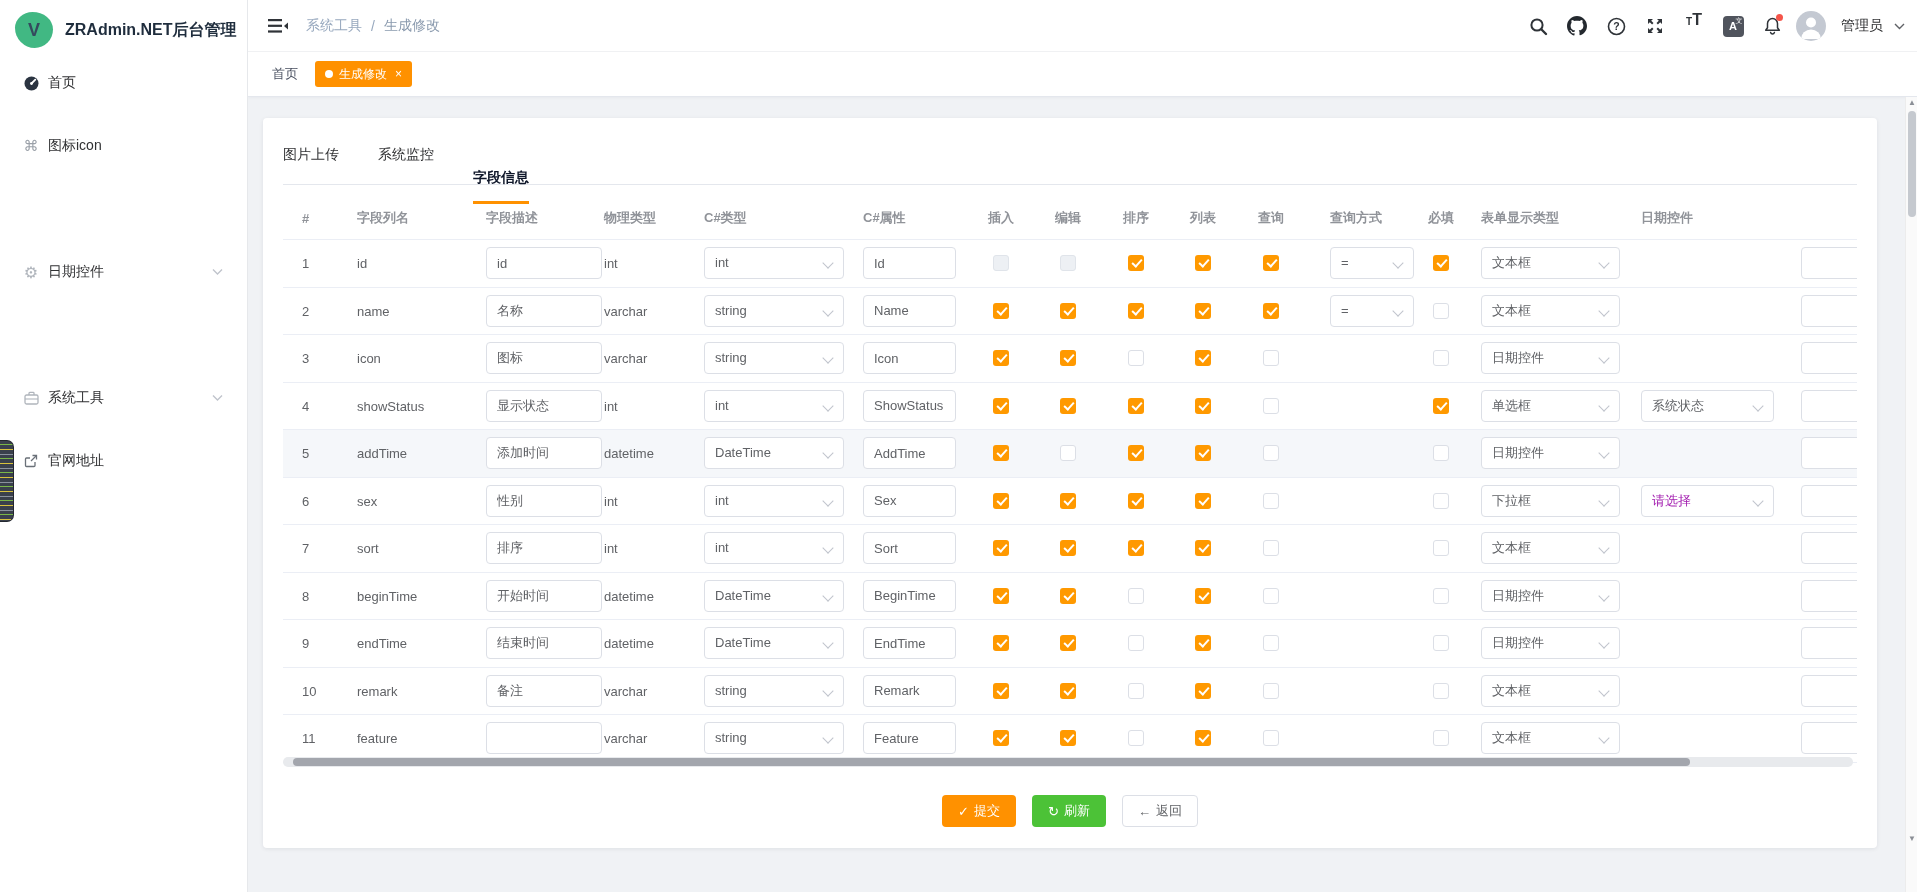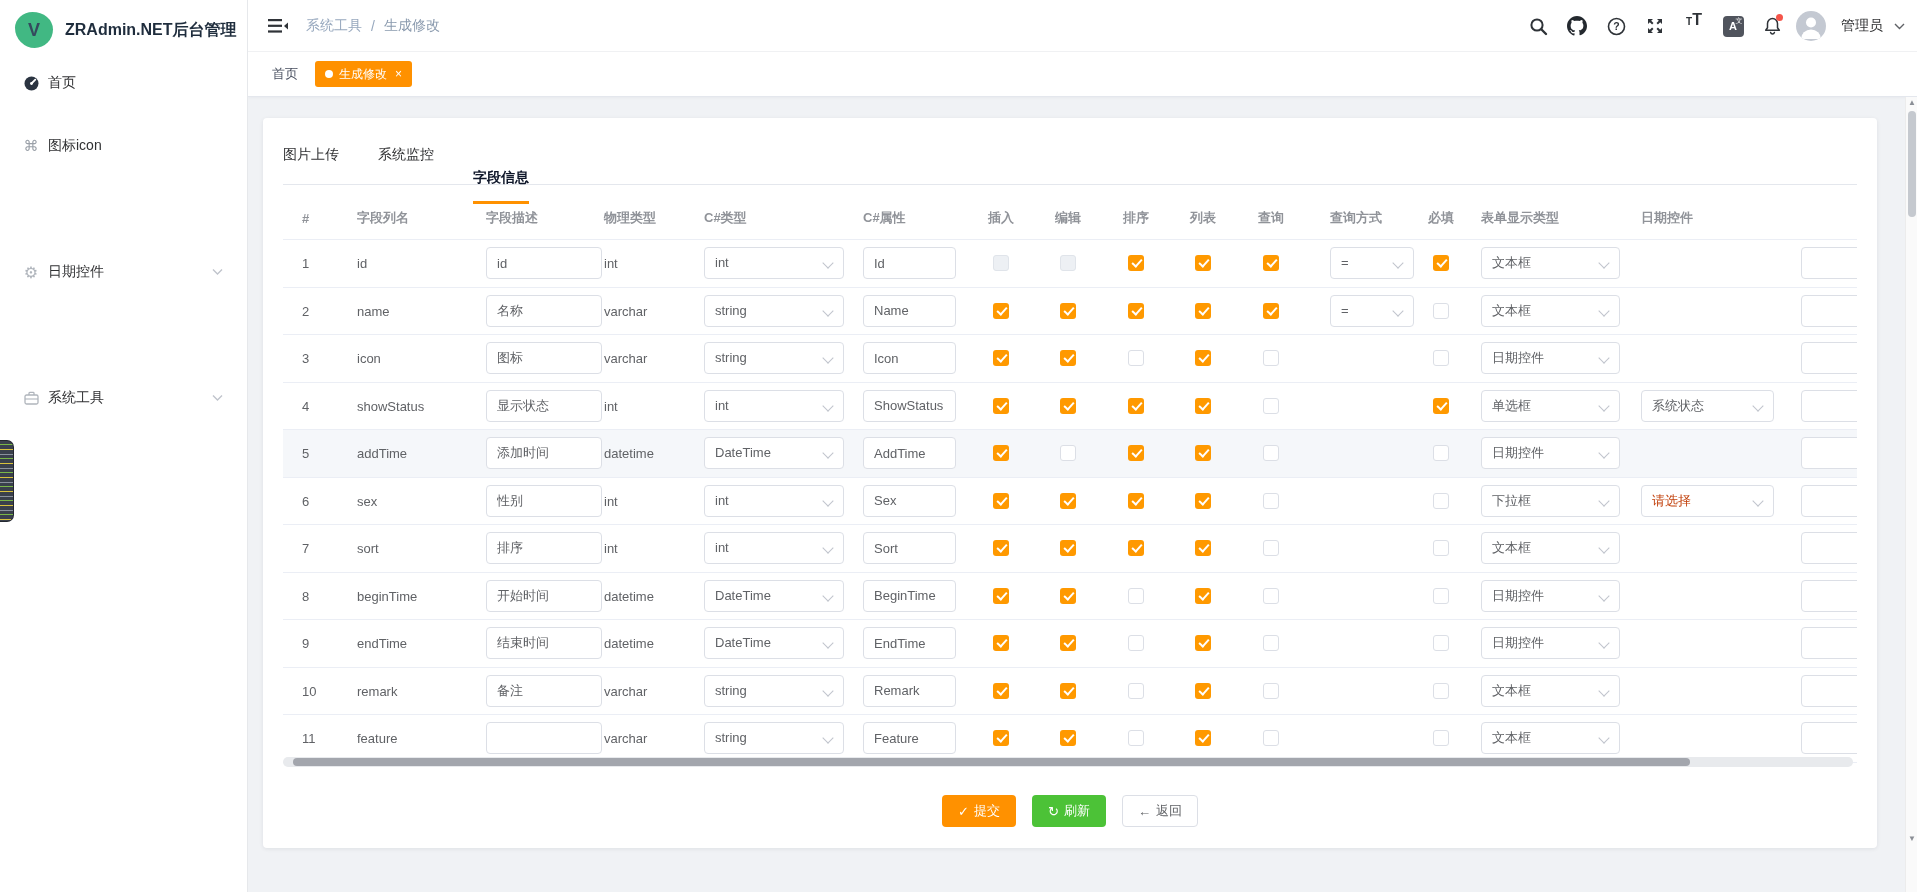--- a/index.html
+++ b/index.html
@@ -58,21 +58,21 @@
   .table-wrap { position:absolute; left:283px; top:197px; width:1574px; height:566px; overflow:hidden; z-index:3; }
   .thead { position:relative; height:43px; border-bottom:1px solid #ebeef5; font-size:13px; color:#909399; font-weight:bold; }
   .thead span { position:absolute; top:50%; transform:translateY(-50%); white-space:nowrap; }
   .hc { width:44px; text-align:center; }
   .row { position:relative; height:47.5px; border-bottom:1px solid #ebeef5; background:#fff; }
   .row.hl { background:#f5f7fa; }
   .cell { position:absolute; top:50%; transform:translateY(-50%); font-size:13px; color:#606266; white-space:nowrap; }
   .ipt { position:absolute; top:50%; transform:translateY(-50%); height:32px; border:1px solid #dcdfe6; border-radius:4px; background:#fff; font-size:13px; color:#606266; padding:0 10px; outline:none; font-family:inherit; }
   .sel { position:absolute; top:50%; transform:translateY(-50%); height:32px; border:1px solid #dcdfe6; border-radius:4px; background:#fff; cursor:pointer; }
   .sel .txt { display:block; line-height:30px; padding:0 24px 0 10px; font-size:13px; color:#606266; white-space:nowrap; overflow:hidden; }
-  .sel.ph .txt { color:#c2410c; }
+  .sel.ph .txt { color:#a21caf; }
   .sel::after { content:""; position:absolute; right:11px; top:11px; width:7px; height:7px; border-right:1.4px solid #c0c4cc; border-bottom:1.4px solid #c0c4cc; transform:rotate(45deg); }
   .cb { position:absolute; top:50%; transform:translateY(-50%); width:16px; height:16px; border-radius:3px; cursor:pointer; }
   .cb.off { background:#fff; border:1px solid #dcdfe6; }
   .cb.dis { background:#edf0f4; border:1px solid #e0e4ea; }
   .cb.on  { border:none; }
   .cb.on::after { content:""; position:absolute; left:4px; top:4px; width:8px; height:4px; border-left:2px solid #fff; border-bottom:2px solid #fff; transform:rotate(-48deg); }
 
   
   .c-num  { left:19px; }
   .c-col  { left:74px; }
@@ -159,20 +159,30 @@
           </svg>
       </span>
       <span class="nlabel">系统工具</span>
       <span class="chev">
         <svg width="11" height="7" viewBox="0 0 11 7">
             <polyline points="1,1 5.5,5.5 10,1" fill="none" stroke="#c0c4cc" stroke-width="1.4"></polyline>
           </svg>
       </span>
     </div>
 
+    <div class="nav-item" style="top:436px">
+      <span class="nicon">
+        <svg width="16" height="16" viewBox="0 0 16 16">
+            <path d="M12 9 v3.5 a1 1 0 0 1 -1 1 H3.5 a1 1 0 0 1 -1 -1 V6 a1 1 0 0 1 1 -1 H7" fill="none" stroke="#6a7078" stroke-width="1.3"></path>
+            <polyline points="9.5,2.5 13.5,2.5 13.5,6.5" fill="none" stroke="#6a7078" stroke-width="1.3"></polyline>
+            <line x1="13.5" y1="2.5" x2="8" y2="8" stroke="#6a7078" stroke-width="1.3"></line>
+          </svg>
+      </span>
+      <span class="nlabel">官网地址</span>
+    </div>
   </aside>
 
   <div class="edge-handle"></div>
 
   <header class="topbar">
     <span class="collapse-btn">
       <svg width="20" height="16" viewBox="0 0 20 16">
           <rect x="0" y="1" width="14" height="2.2" fill="#2f3338"></rect>
           <rect x="0" y="6.7" width="14" height="2.2" fill="#2f3338"></rect>
           <rect x="0" y="12.4" width="14" height="2.2" fill="#2f3338"></rect>

